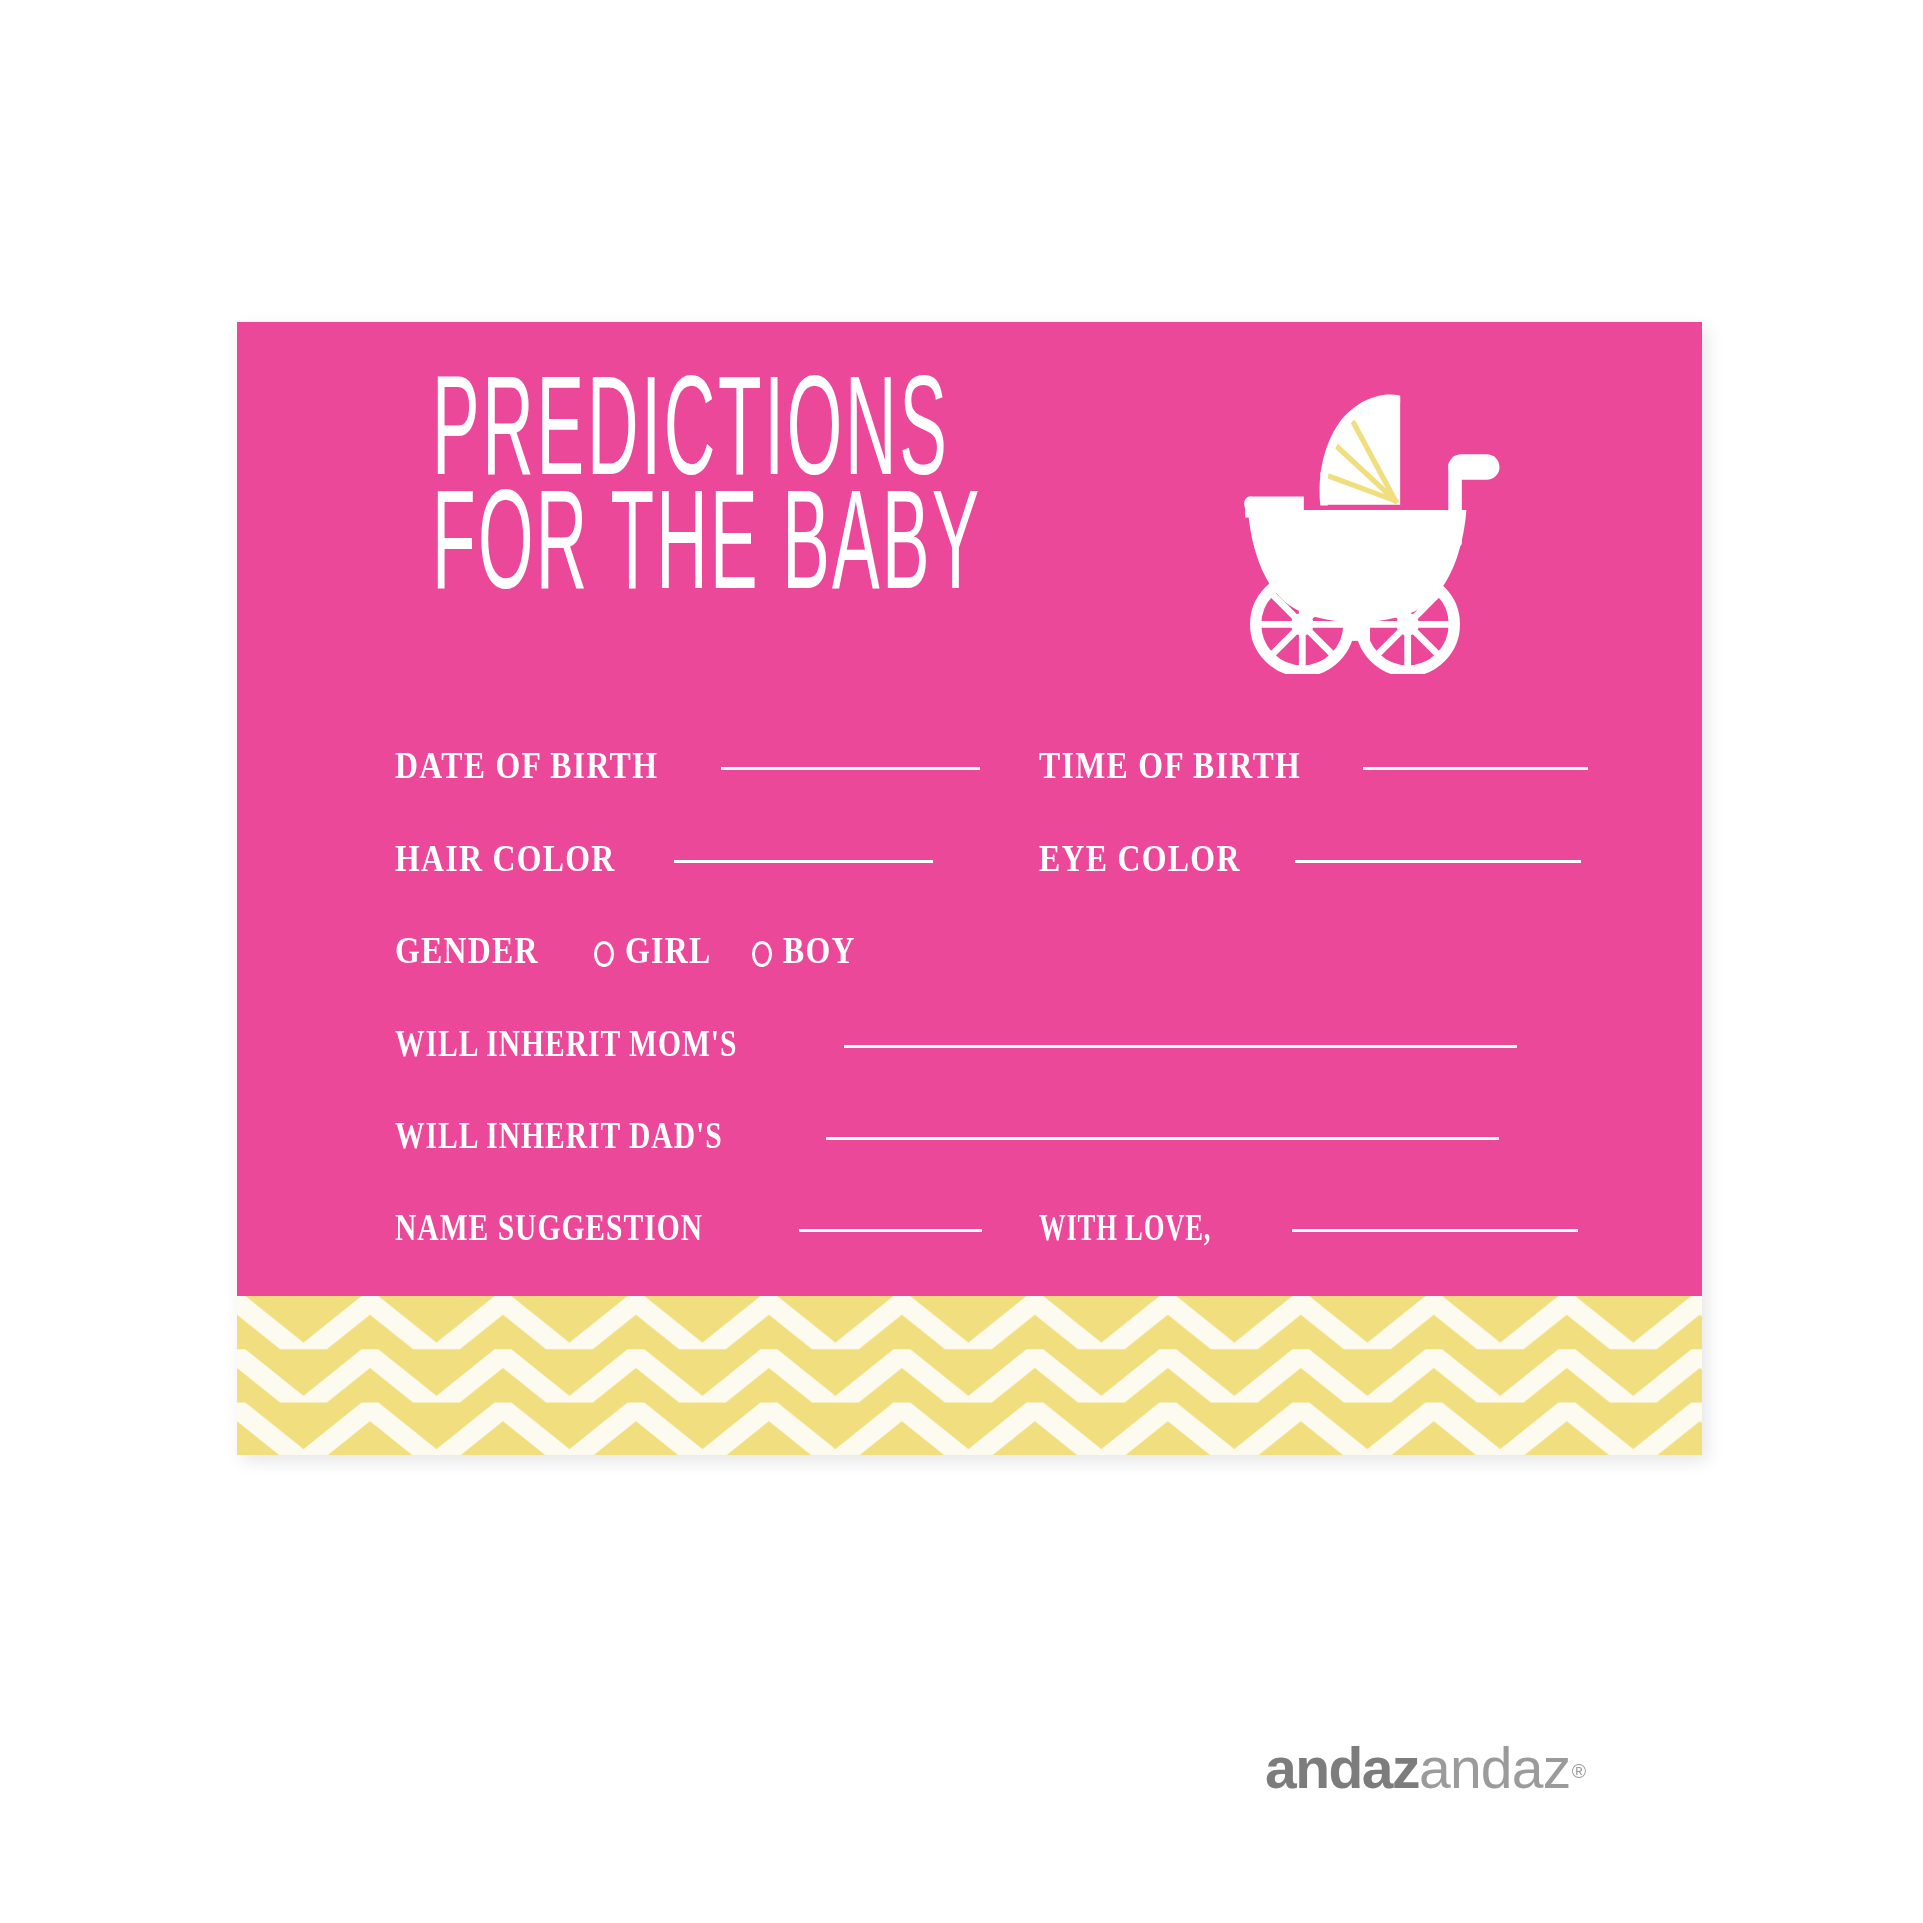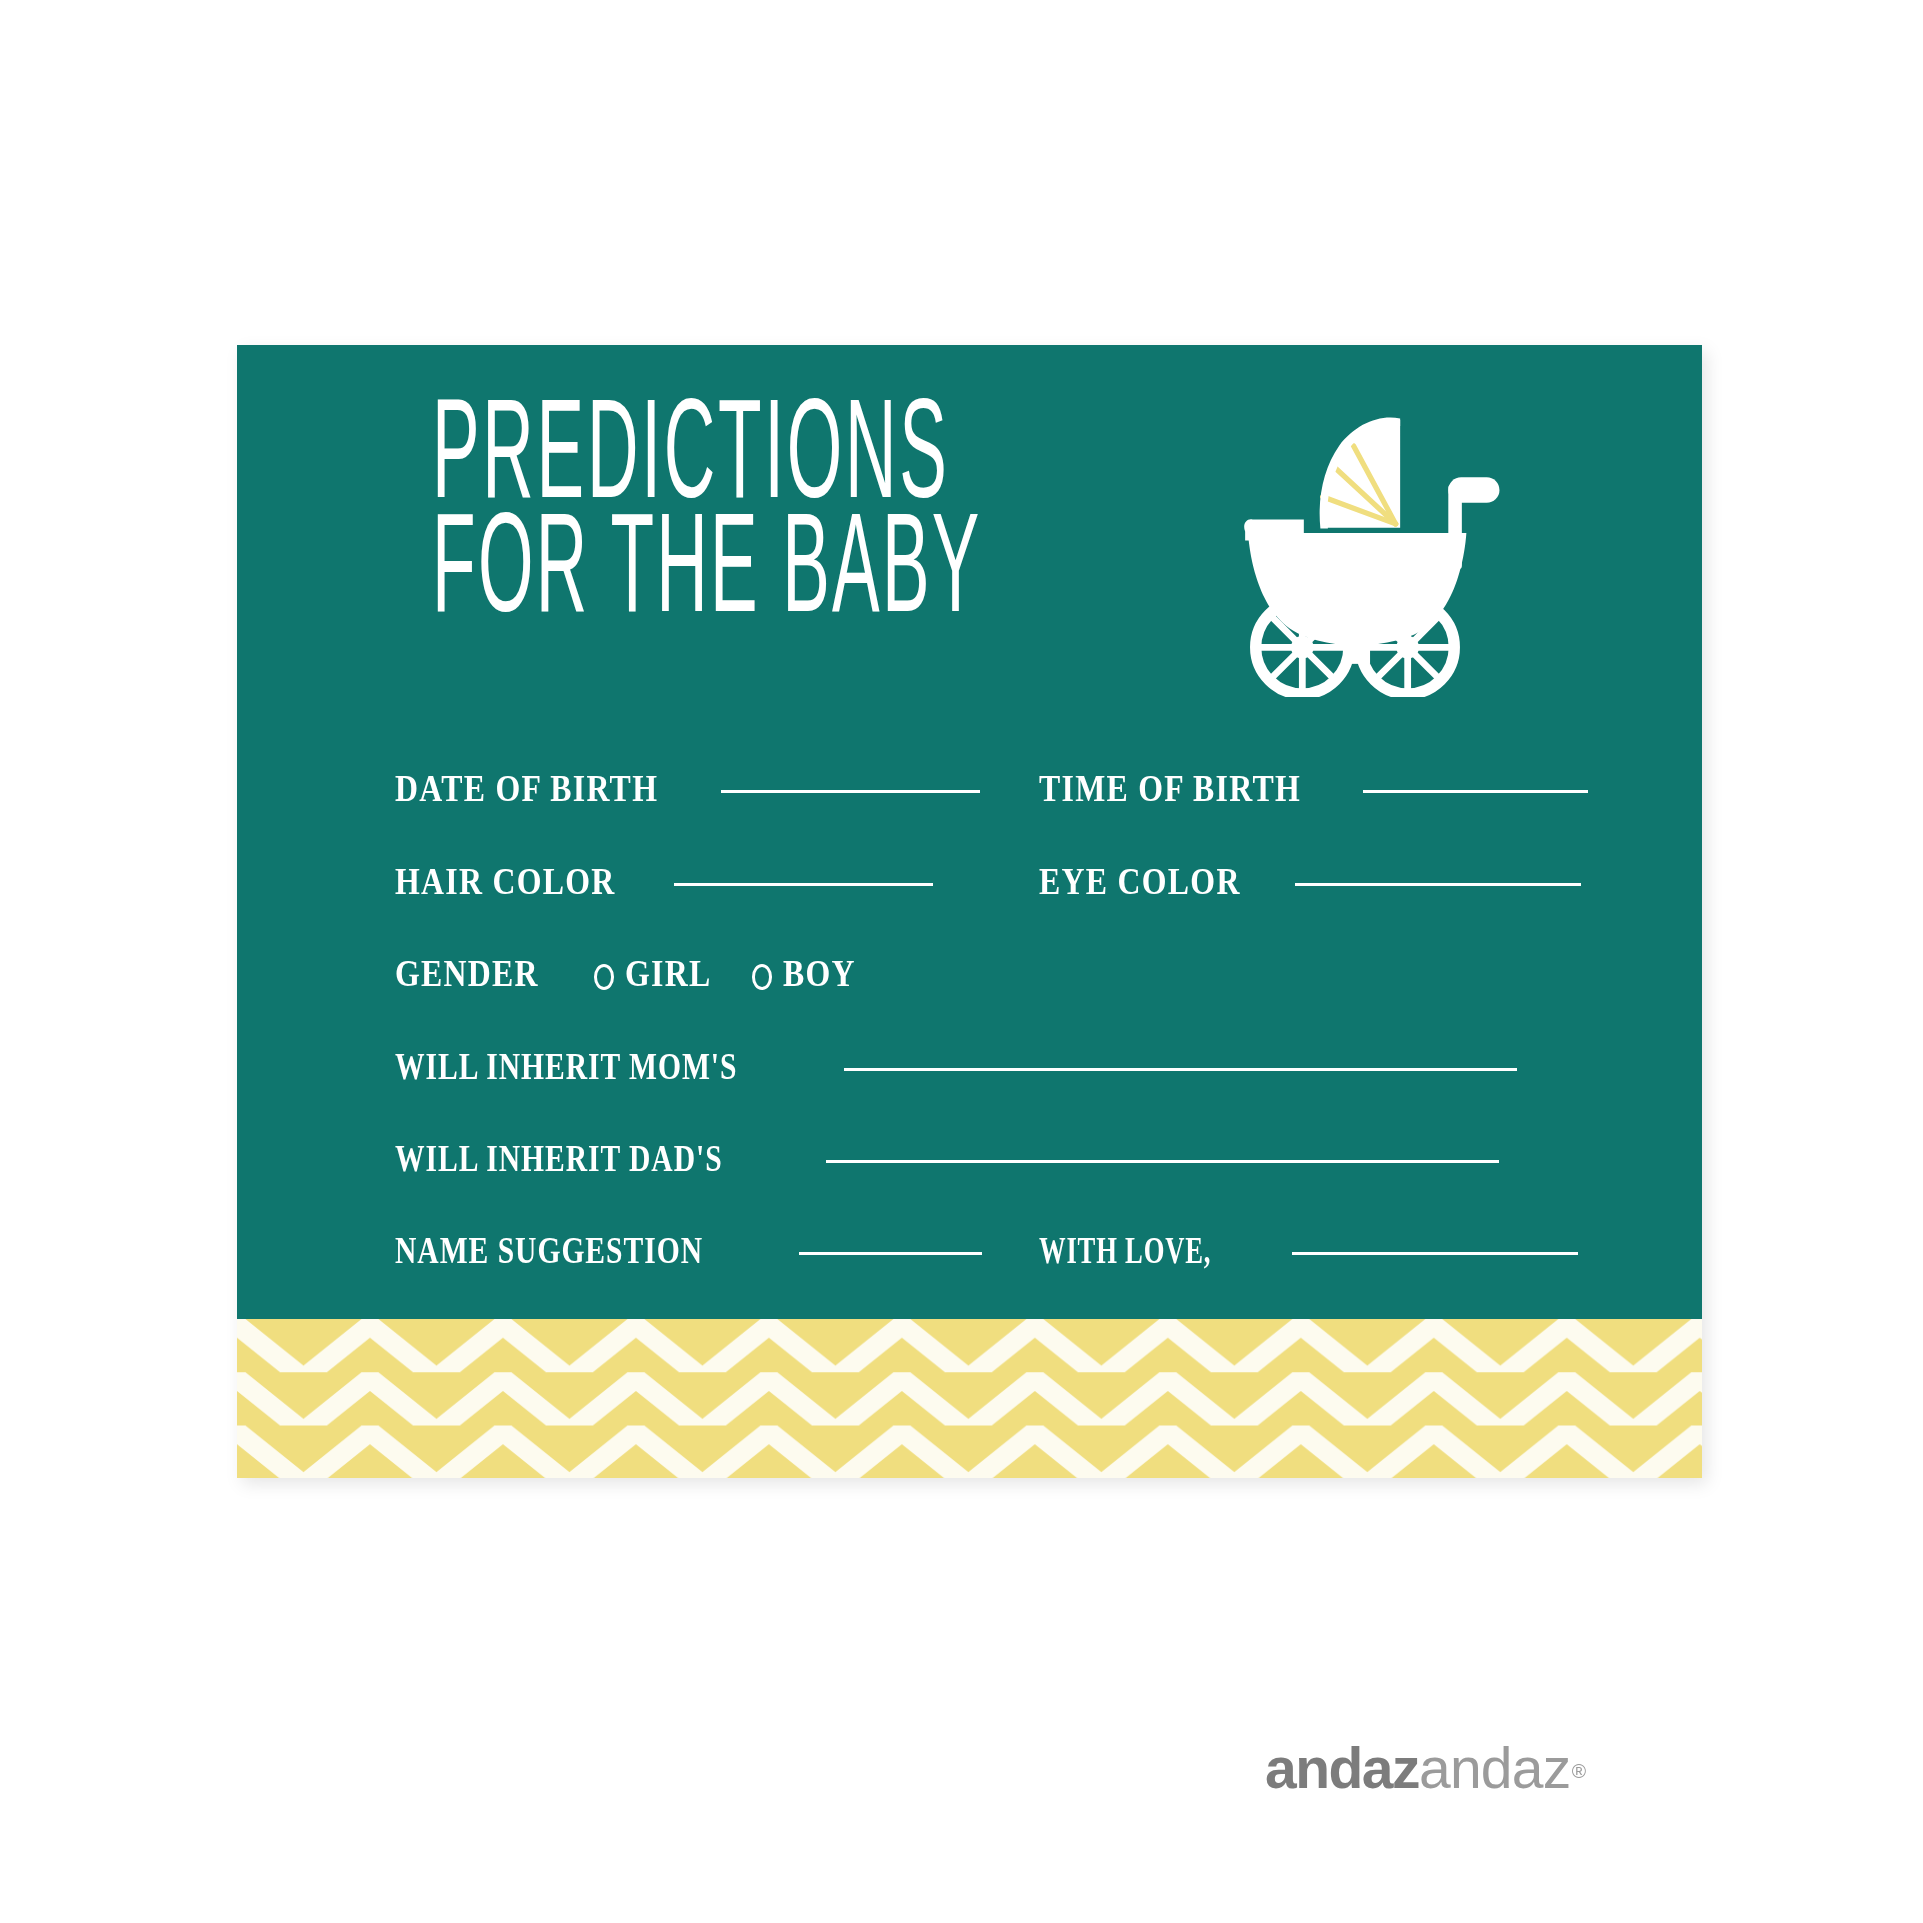--- a/index.html
+++ b/index.html
@@ -16,24 +16,24 @@
     position: relative;
     width: 1924px;
     height: 1924px;
     background: #ffffff;
   }
 
   
   #card {
     position: absolute;
     left: 237px;
-    top: 345px;
+    top: 322px;
     width: 1465px;
     height: 1133px;
-    background: #0f766e;
+    background: #ec4899;
     overflow: hidden;
     box-shadow: 4.5px 6px 16.5px rgba(0,0,0,0.10);
   }
 
   
   .header {
     position: absolute;
     left: 0;
     top: 0;
     width: 1465px;

